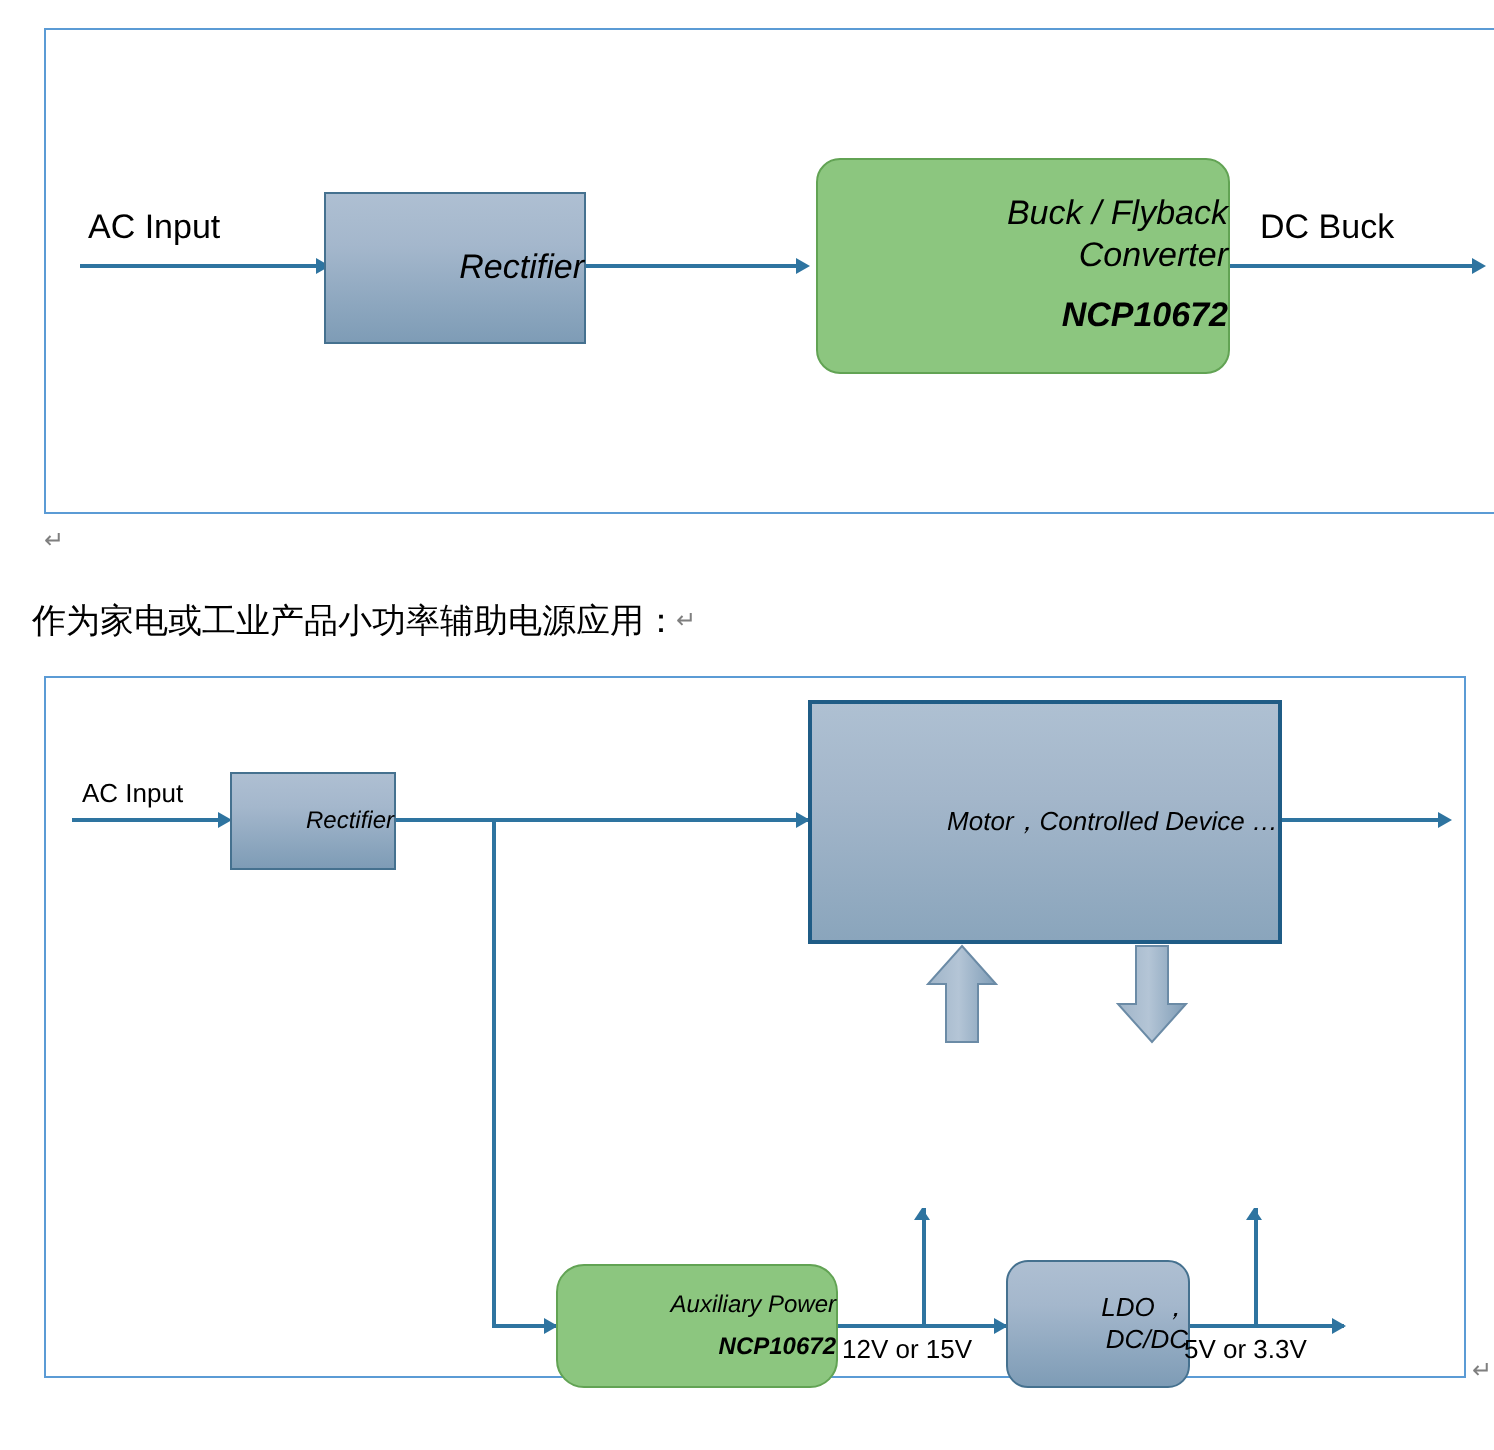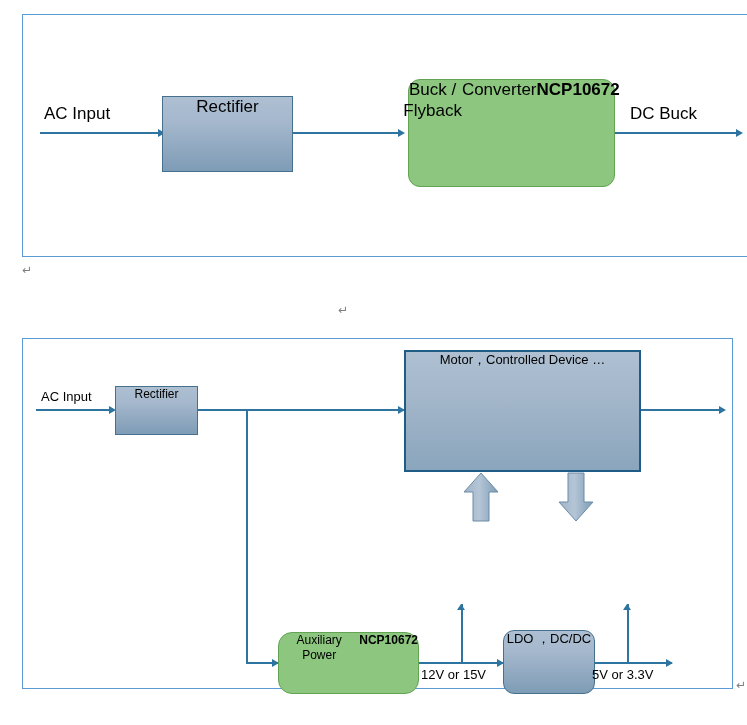--- a/index.html
+++ b/index.html
@@ -20,25 +20,27 @@
     box-sizing:border-box;
   }
   #frame-1{left:22px;top:14px;width:760px;height:243px;}
   #frame-2{left:22px;top:338px;width:711px;height:351px;}
 
   
   .blk{
     position:absolute;
     box-sizing:border-box;
     display:flex;
-    align-items:flex-start;
+    flex-direction:column;
+    align-items:flex-end;
     justify-content:center;
     text-align:center;
     color:#000;
     line-height:1.22;
+    font-style:italic;
   }
   .blk-blue{
     background:linear-gradient(to bottom,#AEBFD2 0%,#A4B7CC 35%,#7E9CB6 100%);
     border:1px solid #45718F;
   }
   .blk-blue-strong{
     background:linear-gradient(to bottom,#AEC0D2 0%,#A3B6CA 40%,#8AA5BC 100%);
     border:2.5px solid #1F5C86;
   }
   .blk-green{
@@ -118,20 +120,21 @@
     <span class="gap"></span>
     <span class="ttl bold">NCP10672</span>
   </div>
 
   <div class="lbl" style="left:630px;top:104px;font-size:17px;">DC Buck</div>
   <div class="ln ln-h" style="left:615px;top:132px;width:125px;"></div>
   <div class="ahead-r" style="left:736px;top:128.5px;"></div>
 
   <div class="pilcrow" style="left:22px;top:263px;">↵</div>
 
+  <div class="doc-text" style="left:16px;top:299px;font-size:17px;">作为家电或工业产品小功率辅助电源应用：</div>
   <div class="pilcrow" style="left:338px;top:303px;">↵</div>
 
   <div class="canvas-frame" id="frame-2"></div>
 
   <div class="lbl" style="left:41px;top:389px;font-size:13px;">AC Input</div>
 
   <div class="ln ln-h" style="left:36px;top:409px;width:76px;"></div>
   <div class="ahead-r" style="left:109px;top:405.5px;"></div>
 
   <div class="blk blk-blue" style="left:115px;top:386px;width:83px;height:49px;font-size:12px;">

